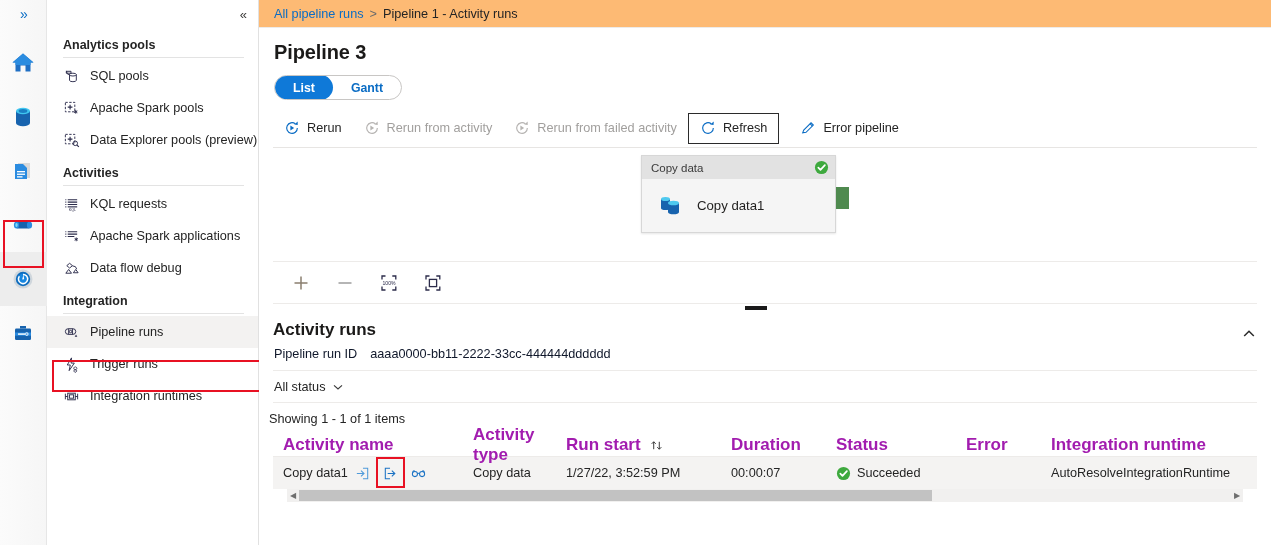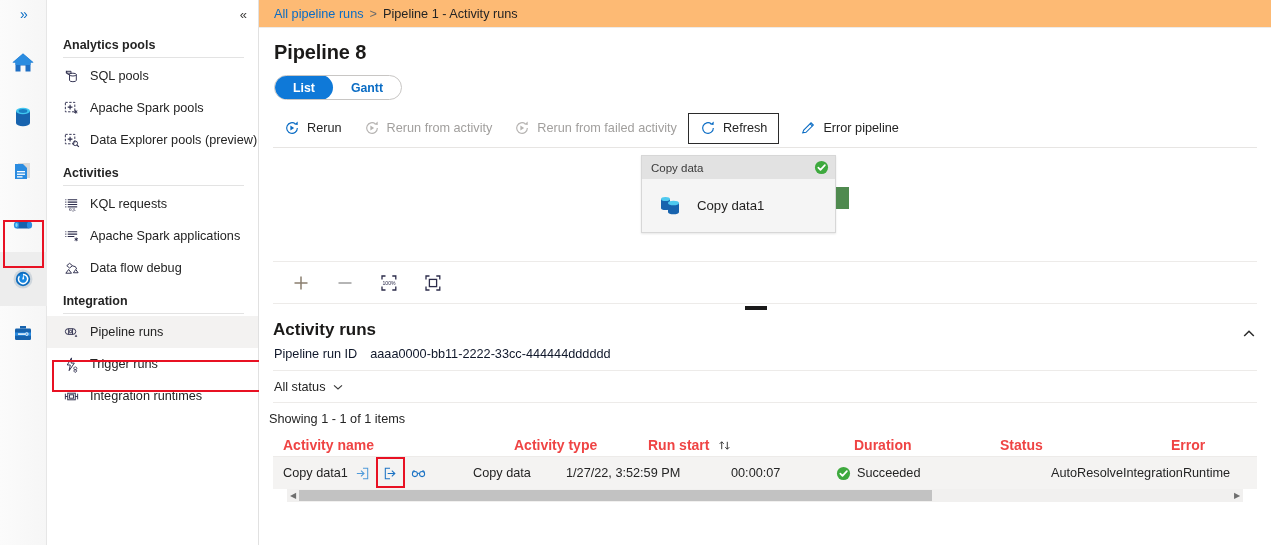--- a/index.html
+++ b/index.html
@@ -136,22 +136,22 @@
   .filters {
     margin: 9px 14px 0 14px; height: 33px; display: flex; align-items: center;
     gap: 7px; border-top: 1px solid #edebe9; border-bottom: 1px solid #edebe9;
     padding-left: 1px; font-size: 12.7px; color: #242424;
   }
   .caret-dn { width: 12px; height: 12px; }
   .showing { padding: 9px 0 0 10px; font-size: 12.7px; color: #242424; }
 
   .tbl { margin: 0 14px; position: relative; }
   .tbl-head {
-    display: flex; height: 30px; align-items: center; font-size: 14px;
-    font-weight: bold; color: #ef4444; padding-top: 8px; gap: 41px;
+    display: flex; height: 30px; align-items: center; font-size: 17px;
+    font-weight: bold; color: #a21caf; padding-top: 8px;
   }
   .tbl-row {
     display: flex; height: 33px; align-items: center; font-size: 12.7px;
     color: #242424; background: #f4f3f2; border-top: 1px solid #edebe9;
   }
   .c-name { width: 200px; flex: 0 0 200px; padding-left: 10px; display:flex; align-items:center; }
   .c-type { width: 93px; flex: 0 0 93px; }
   .c-start { width: 165px; flex: 0 0 165px; display: flex; align-items: center; gap: 9px; }
   .c-dur { width: 105px; flex: 0 0 105px; }
   .c-status { width: 130px; flex: 0 0 130px; display: flex; align-items: center; gap: 6px; }
@@ -326,21 +326,21 @@
   </div>
 
   <div class="main">
 
     <div class="breadcrumb">
       <span class="bc-link">All pipeline runs</span>
       <span class="bc-sep">&gt;</span>
       <span class="bc-cur">Pipeline 1 - Activity runs</span>
     </div>
 
-    <div class="page-title">Pipeline 8</div>
+    <div class="page-title">Pipeline 3</div>
 
     <div class="pill-wrap">
       <div class="pill">
         <div class="pill-seg active">List</div>
         <div class="pill-seg">Gantt</div>
       </div>
     </div>
 
     <div class="toolbar">
       <div class="tb-btn">

